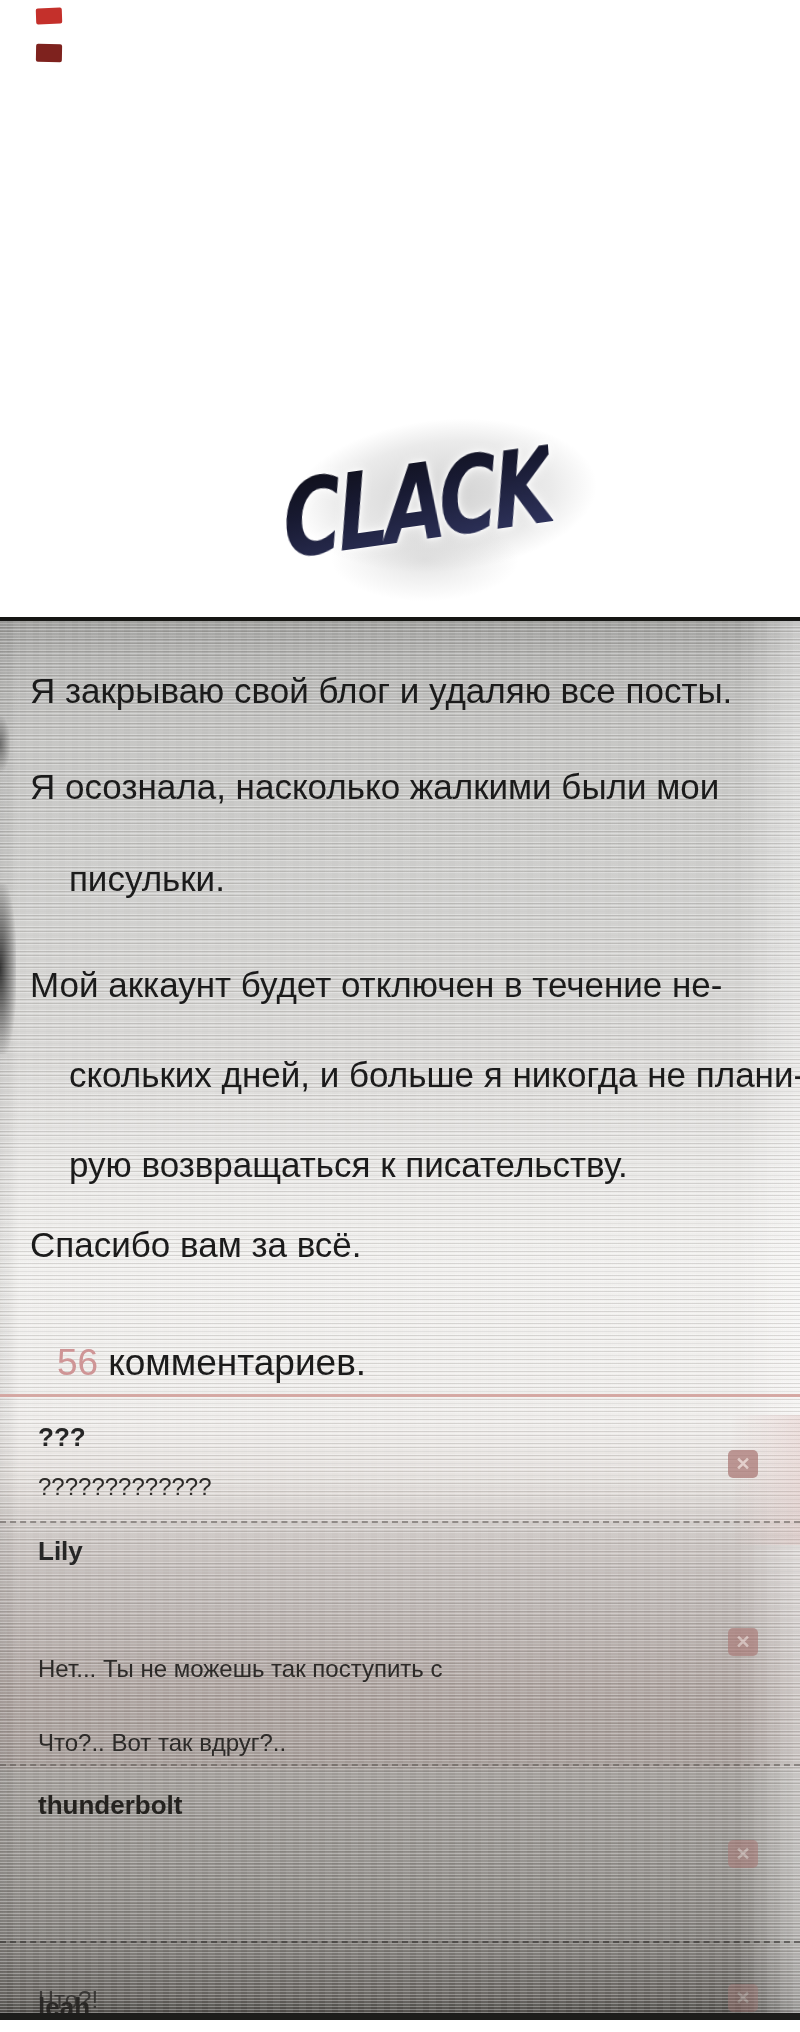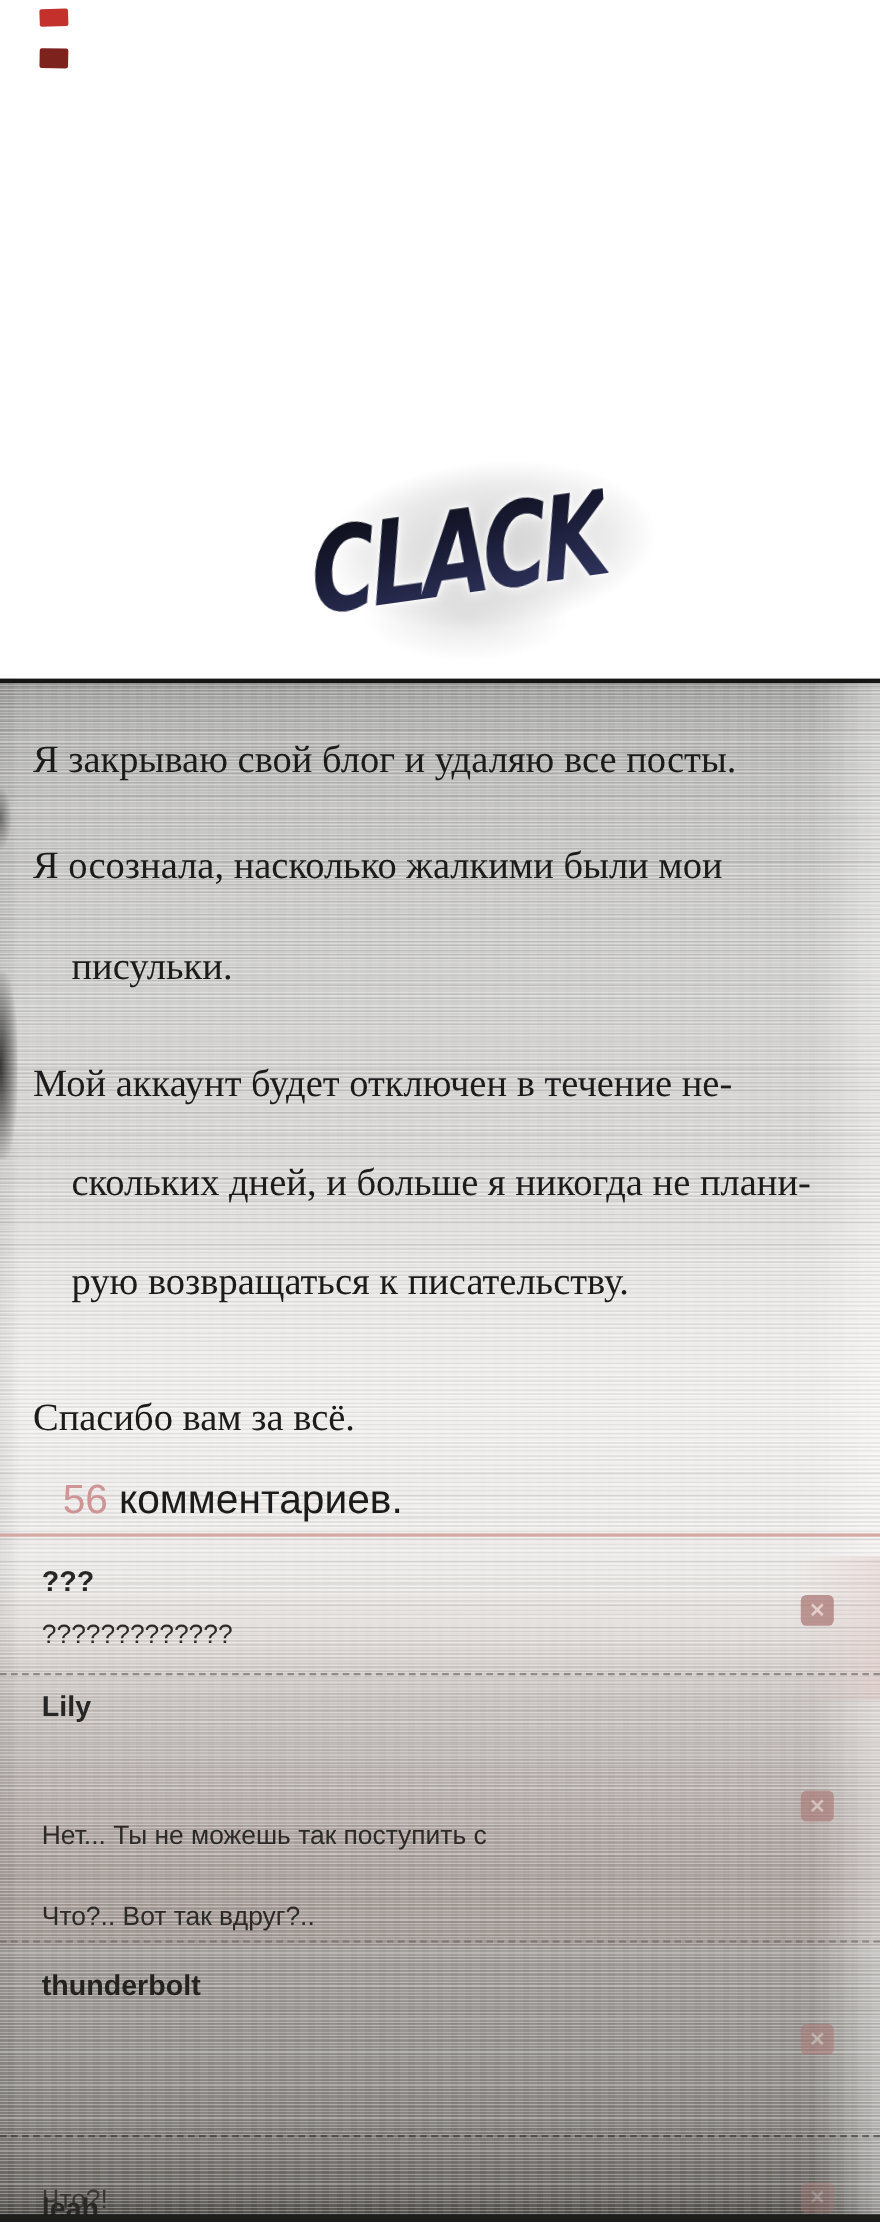--- a/index.html
+++ b/index.html
@@ -47,25 +47,25 @@
   .panel-bottomline{left:0;top:2013px;width:800px;height:7px;background:#1c1c1a;}
 
   .edge-smudge1{left:0;top:884px;width:16px;height:170px;
     background:radial-gradient(ellipse at left center,rgba(12,12,12,.78),rgba(12,12,12,0) 78%);}
   .edge-smudge2{left:0;top:716px;width:10px;height:56px;
     background:radial-gradient(ellipse at left center,rgba(30,30,30,.5),rgba(30,30,30,0) 75%);}
   .right-tint{left:730px;top:1415px;width:70px;height:130px;
     background:linear-gradient(90deg,rgba(205,150,145,0),rgba(205,150,145,.22));}
 
   
-  .post-text{left:30px;color:#1b1b1b;font-size:35px;line-height:46px;white-space:pre;font-family:Liberation Serif, serif;}
+  .post-text{left:30px;color:#1b1b1b;font-size:35px;line-height:46px;white-space:pre;}
   .p1{top:668px;}
   .p2{top:764px;}
   .p3{top:962px;line-height:45px;}
-  .p4{top:1222px;margin-top:44px;}
+  .p4{top:1222px;}
   .count-row{left:57px;top:1342px;font-size:37px;color:#1b1b1b;}
   .count-num{color:#cf9596;}
   .count-suffix{margin-left:10px;}
 
   .divider-pink{left:0;top:1394px;width:800px;height:3px;background:#d3a29c;opacity:.9;}
   .divider-dotted{left:0;width:800px;height:0;border-top:2px dashed rgba(90,84,80,.55);}
   .dd1{top:1521px;}
   .dd2{top:1764px;}
   .dd3{top:1941px;border-top-color:rgba(40,38,36,.55);}
 

